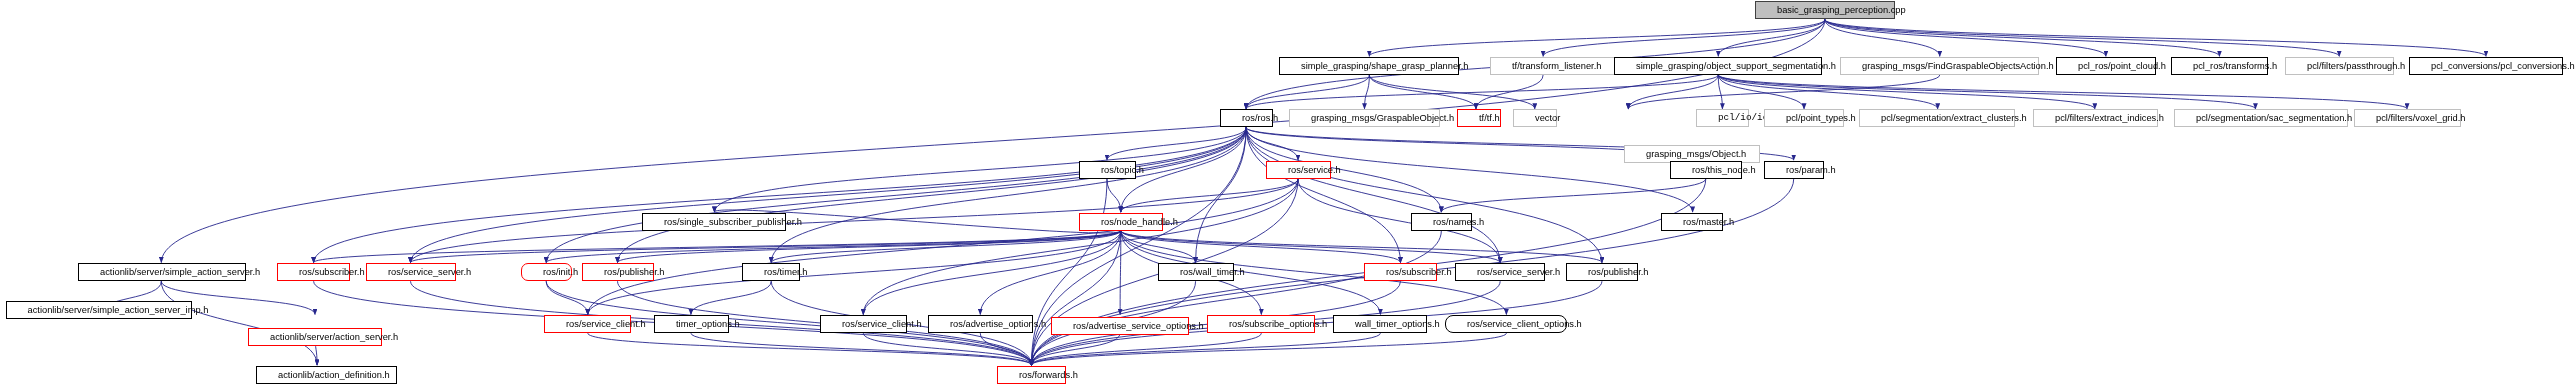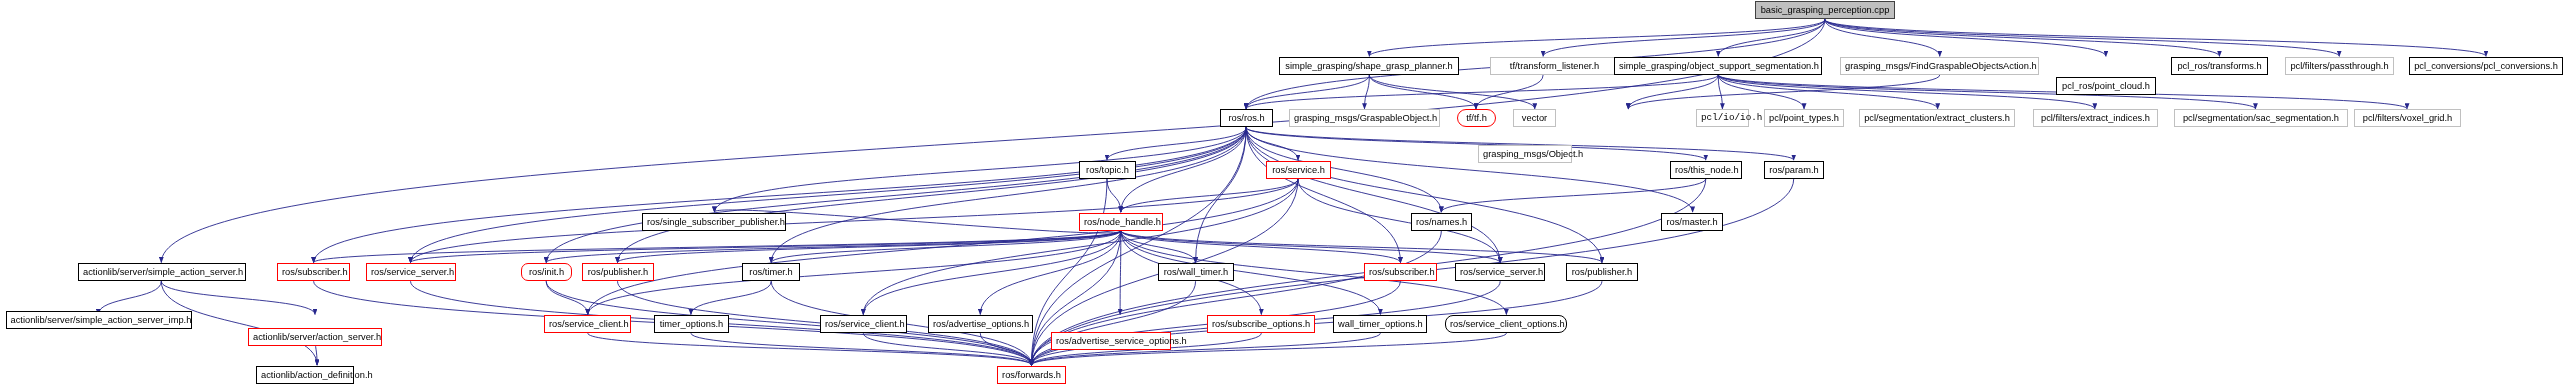--- a/index.html
+++ b/index.html
@@ -16,21 +16,21 @@
     position:absolute;
     box-sizing:border-box;
     height:18px;
     line-height:16.6px;
     text-align:center;
     font-size:9.3px;
     color:#000000;
     white-space:nowrap;
     background:#ffffff;
     border:0.7px solid #808080;
-    padding:0 4px;
+    padding:0 21px;
     z-index:5;
   }
   .node.black{border:0.7px solid #000000;}
   .node.red{border:0.7px solid #ff0000;}
   .node.title{
     background:#bfbfbf;
     border:0.7px solid #404040;
     font-size:9.3px;
   }
   .node.grey{border:0.7px solid #c0c0c0;}
@@ -142,29 +142,29 @@
         <path d="M1994,481 C1994,506.85 1490,502.15 1490,527" fill="none" stroke="#26268c" stroke-width="1.3" marker-end="url(#arrow)"></path>
         <path d="M2176,481 C2176,506.85 1490,502.15 1490,527" fill="none" stroke="#26268c" stroke-width="1.3" marker-end="url(#arrow)"></path>
       </g>
   </svg>
   <div id="nodes">
       <div class="node title" style="left: 1755px; top: 1.4px; width: 140px;">basic_grasping_perception.cpp</div>
       <div class="node black" style="left: 1279px; top: 57px; width: 180px;">simple_grasping/shape_grasp_planner.h</div>
       <div class="node grey" style="left: 1490px; top: 57px; width: 129px;">tf/transform_listener.h</div>
       <div class="node black" style="left: 1614px; top: 57px; width: 208px;">simple_grasping/object_support_segmentation.h</div>
       <div class="node grey" style="left: 1840px; top: 57px; width: 199px;">grasping_msgs/FindGraspableObjectsAction.h</div>
-      <div class="node black" style="left: 2056px; top: 57px; width: 100px; margin-top: 20px;">pcl_ros/point_cloud.h</div>
+      <div class="node black" style="left: 2056px; top: 57px; width: 100px;">pcl_ros/point_cloud.h</div>
       <div class="node black" style="left: 2171px; top: 57px; width: 97px;">pcl_ros/transforms.h</div>
       <div class="node grey" style="left: 2285px; top: 57px; width: 109px;">pcl/filters/passthrough.h</div>
       <div class="node black" style="left: 2409px; top: 57px; width: 154px;">pcl_conversions/pcl_conversions.h</div>
       <div class="node black" style="left: 1220px; top: 109px; width: 53px;">ros/ros.h</div>
       <div class="node grey" style="left: 1289px; top: 109px; width: 151px;">grasping_msgs/GraspableObject.h</div>
-      <div class="node red" style="left: 1457px; top: 109px; width: 39px; border-radius: 9px;">tf/tf.h</div>
+      <div class="node red" style="left: 1457px; top: 109px; width: 39px;">tf/tf.h</div>
       <div class="node grey" style="left: 1513px; top: 109px; width: 43px;">vector</div>
-      <div class="node grey" style="left: 1478px; top: 109px; width: 94px; margin-top: 36px;">grasping_msgs/Object.h</div>
+      <div class="node grey" style="left: 1624px; top: 109px; width: 136px; margin-top: 36px;">grasping_msgs/Object.h</div>
       <div class="node grey" style="left: 1696px; top: 109px; width: 53px; font-family: Liberation Mono, monospace;">pcl/io/io.h</div>
       <div class="node grey" style="left: 1764px; top: 109px; width: 80px;">pcl/point_types.h</div>
       <div class="node grey" style="left: 1859px; top: 109px; width: 156px;">pcl/segmentation/extract_clusters.h</div>
       <div class="node grey" style="left: 2033px; top: 109px; width: 125px;">pcl/filters/extract_indices.h</div>
       <div class="node grey" style="left: 2174px; top: 109px; width: 174px;">pcl/segmentation/sac_segmentation.h</div>
       <div class="node grey" style="left: 2354px; top: 109px; width: 107px;">pcl/filters/voxel_grid.h</div>
       <div class="node black" style="left: 1079px; top: 161px; width: 57px;">ros/topic.h</div>
       <div class="node red" style="left: 1266px; top: 161px; width: 65px;">ros/service.h</div>
       <div class="node black" style="left: 1670px; top: 161px; width: 72px;">ros/this_node.h</div>
       <div class="node black" style="left: 1764px; top: 161px; width: 60px;">ros/param.h</div>
@@ -175,27 +175,27 @@
       <div class="node black" style="left: 78px; top: 263px; width: 168px;">actionlib/server/simple_action_server.h</div>
       <div class="node red" style="left: 277px; top: 263px; width: 73px;">ros/subscriber.h</div>
       <div class="node red" style="left: 366px; top: 263px; width: 90px;">ros/service_server.h</div>
       <div class="node red" style="left: 521px; top: 263px; width: 51px; border-radius: 7px;">ros/init.h</div>
       <div class="node red" style="left: 582px; top: 263px; width: 72px;">ros/publisher.h</div>
       <div class="node black" style="left: 742px; top: 263px; width: 58px;">ros/timer.h</div>
       <div class="node black" style="left: 1158px; top: 263px; width: 76px;">ros/wall_timer.h</div>
       <div class="node red" style="left: 1364px; top: 263px; width: 73px;">ros/subscriber.h</div>
       <div class="node black" style="left: 1455px; top: 263px; width: 90px;">ros/service_server.h</div>
       <div class="node black" style="left: 1566px; top: 263px; width: 72px;">ros/publisher.h</div>
-      <div class="node black" style="left: 5.5px; top: 311px; width: 186px;">actionlib/server/simple_action_server_imp.h</div>
+      <div class="node black" style="left: 5.5px; top: 301px; width: 186px;">actionlib/server/simple_action_server_imp.h</div>
       <div class="node red" style="left: 248px; top: 328px; width: 134px;">actionlib/server/action_server.h</div>
       <div class="node red" style="left: 544px; top: 315px; width: 87px;">ros/service_client.h</div>
       <div class="node black" style="left: 654px; top: 315px; width: 75px;">timer_options.h</div>
       <div class="node black" style="left: 820px; top: 315px; width: 87px;">ros/service_client.h</div>
       <div class="node black" style="left: 928px; top: 315px; width: 105px;">ros/advertise_options.h</div>
-      <div class="node red" style="left: 1051px; top: 332px; width: 120px; text-align: right;">ros/advertise_service_options.h</div>
+      <div class="node red" style="left: 1051px; top: 317px; width: 138px; text-align: right;">ros/advertise_service_options.h</div>
       <div class="node red" style="left: 1207px; top: 315px; width: 108px;">ros/subscribe_options.h</div>
       <div class="node black" style="left: 1333px; top: 315px; width: 94px;">wall_timer_options.h</div>
       <div class="node black" style="left: 1445px; top: 315px; width: 122px; border-radius: 8px;">ros/service_client_options.h</div>
-      <div class="node black" style="left: 256px; top: 366px; width: 98px;">actionlib/action_definition.h</div>
+      <div class="node black" style="left: 256px; top: 366px; width: 141px;">actionlib/action_definition.h</div>
       <div class="node red" style="left: 997px; top: 366px; width: 69px;">ros/forwards.h</div>
     </div>
 </div>
 
 
 </body></html>

